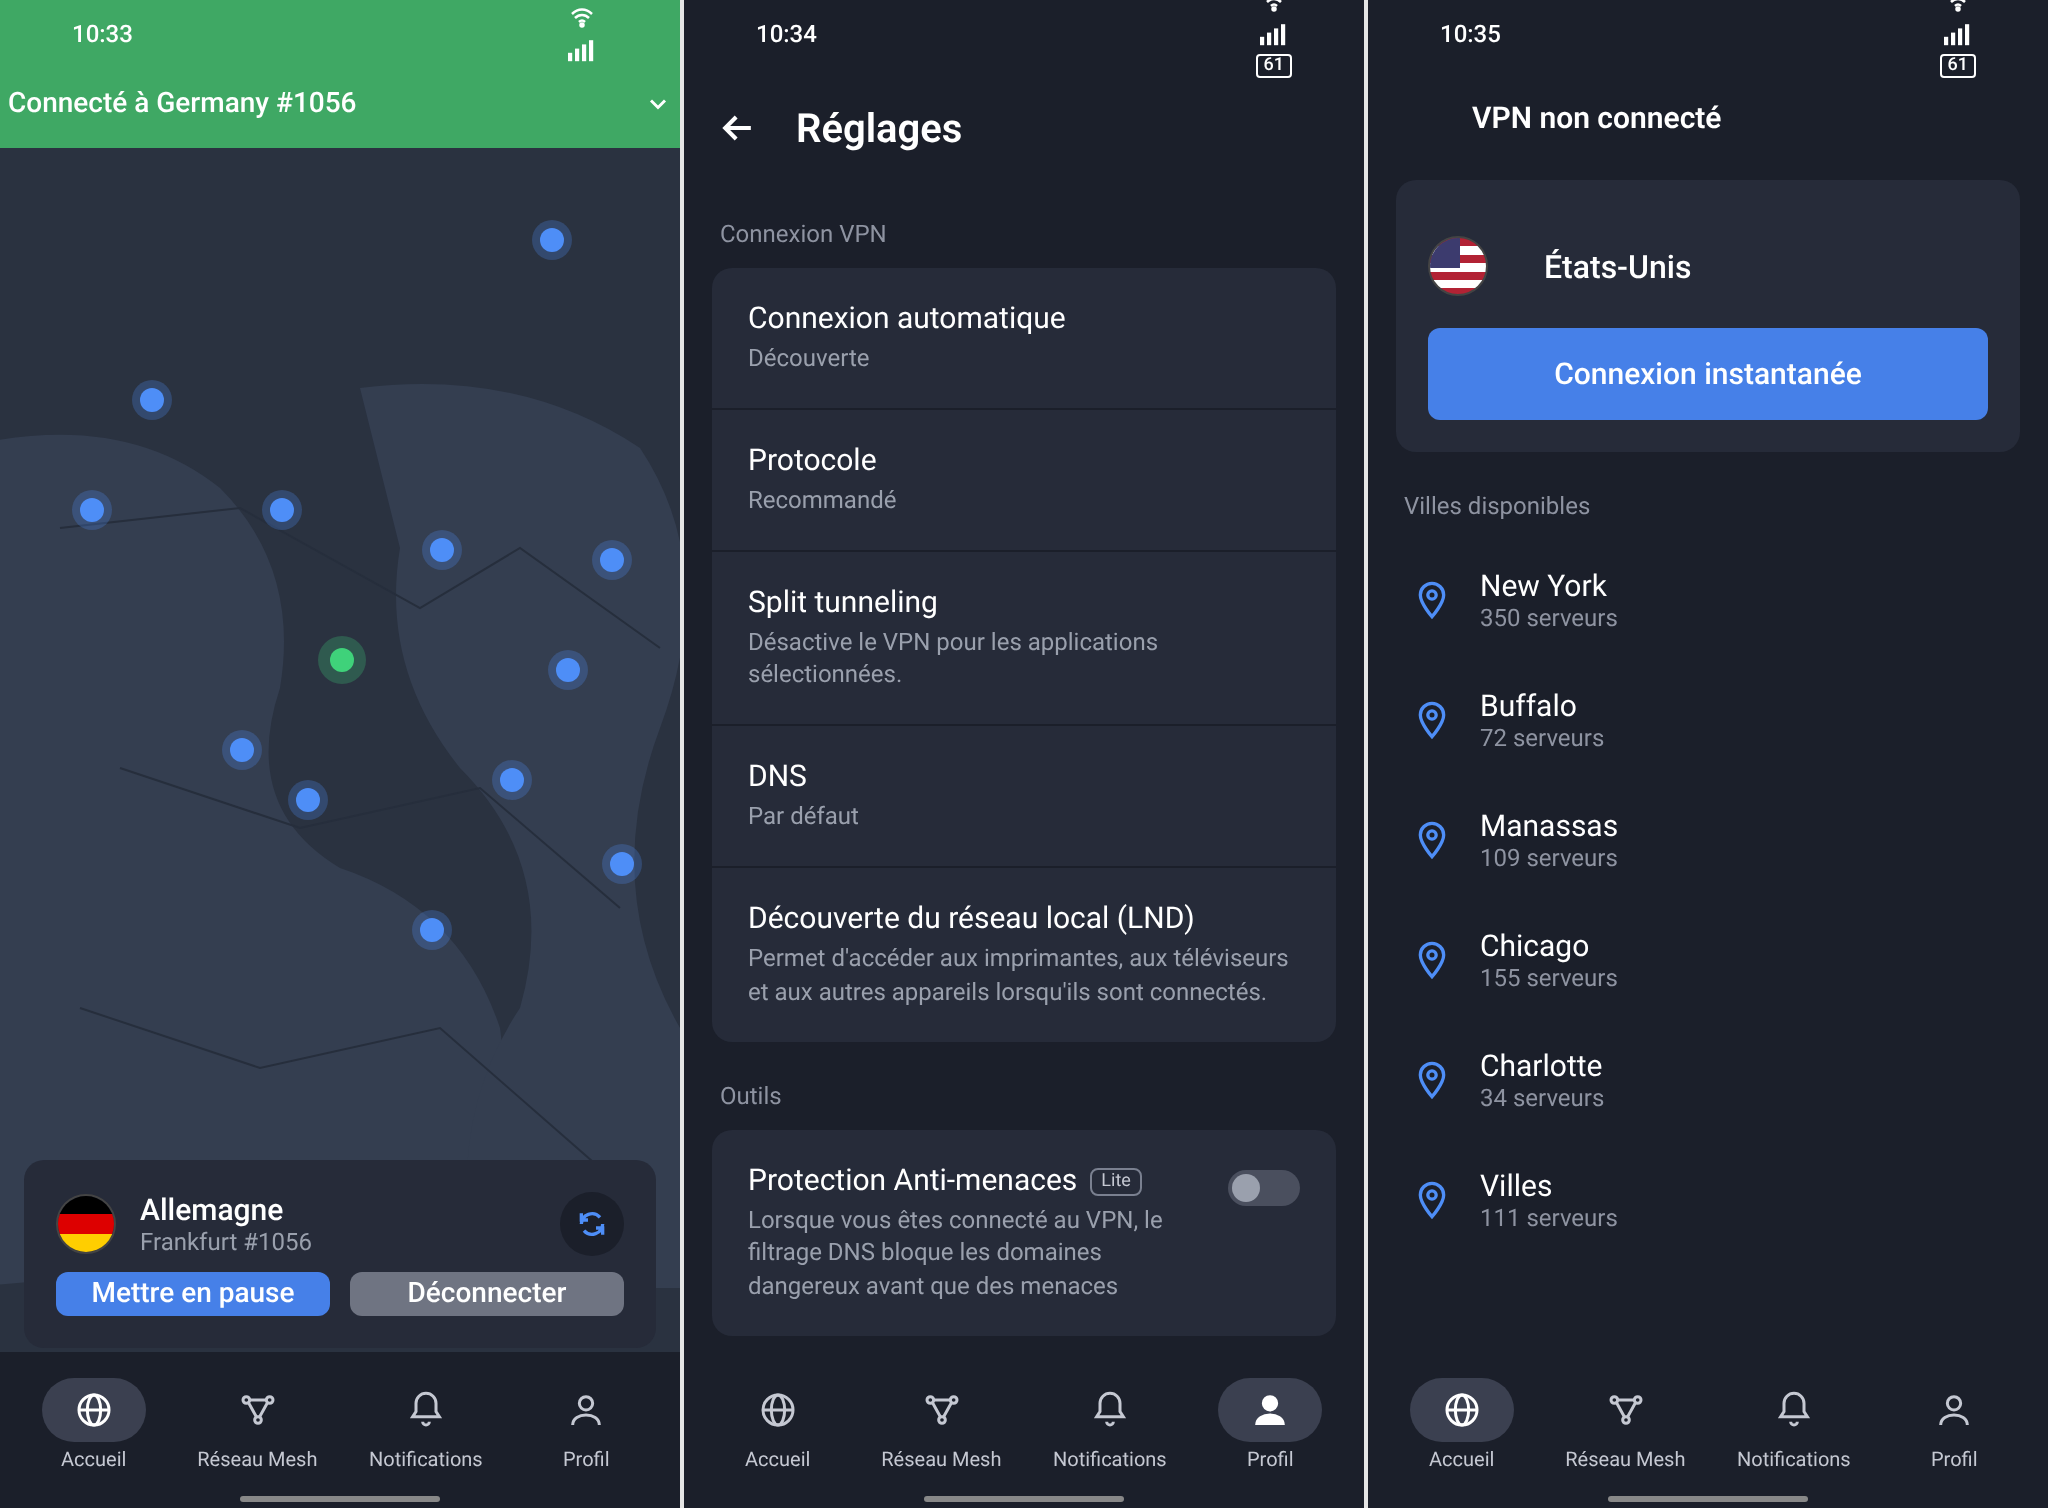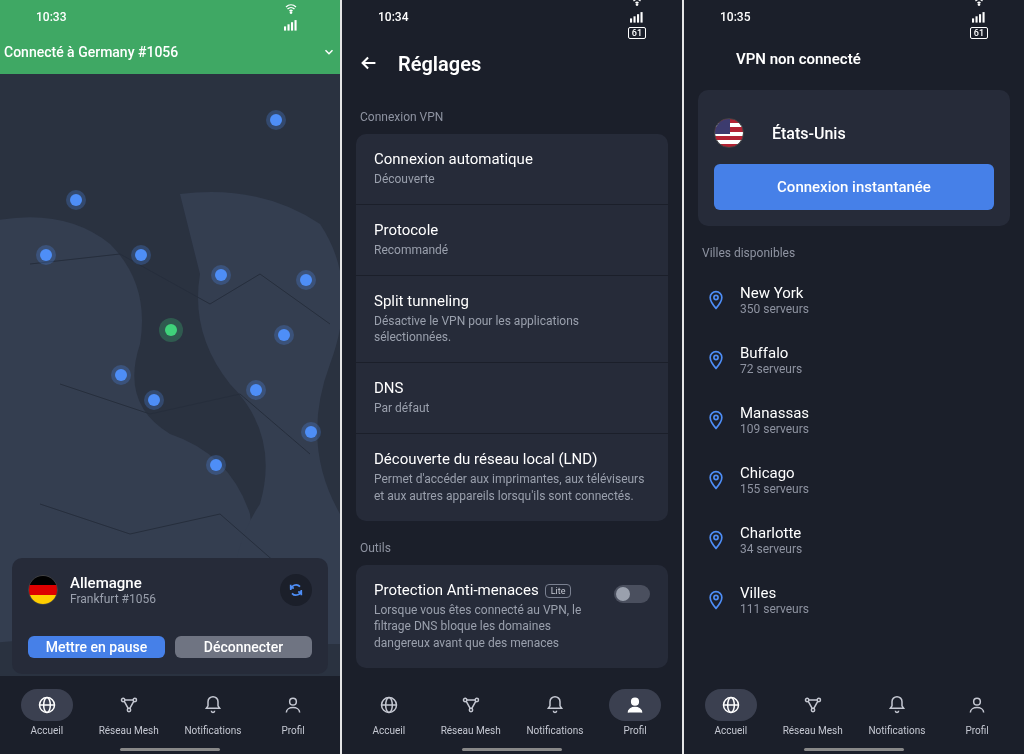--- a/index.html
+++ b/index.html
@@ -5,29 +5,29 @@
   * { margin: 0; padding: 0; box-sizing: border-box; font-family: -apple-system, BlinkMacSystemFont, "Segoe UI", Roboto, sans-serif; }
   body { background: #e5e5e5; display: flex; gap: 2px; width: 1024px; height: 754px; }
   .phone { width: 340px; height: 754px; background: #1b1f2a; display: flex; flex-direction: column; position: relative; overflow: hidden; }
 
   .status-bar { height: 34px; display: flex; align-items: center; justify-content: space-between; padding: 0 36px; color: #fff; font-size: 12px; font-weight: 500; }
   .status-bar.green { background: #3fa864; }
   .status-icons { display: flex; gap: 4px; align-items: center; font-size: 11px; flex-direction: column; }
   .battery { border: 1px solid #fff; border-radius: 2px; padding: 0 3px; font-size: 9px; display: inline-flex; align-items: center; height: 12px; }
 
   .header-green { background: #3fa864; padding: 10px 4px 14px; display: flex; justify-content: space-between; align-items: center; color: #fff; font-size: 14px; font-weight: 500; }
-  .header-dark { padding: 18px 16px 14px; display: flex; align-items: flex-start; color: #fff; gap: 18px; }
+  .header-dark { padding: 18px 16px 14px; display: flex; align-items: center; color: #fff; gap: 18px; }
   .header-dark .title { font-size: 20px; font-weight: 600; }
   .chev { width: 14px; height: 14px; }
 
   .map { flex: 1; background: #2a3240; position: relative; overflow: hidden; }
   .node { position: absolute; width: 12px; height: 12px; border-radius: 50%; background: #4e8ef7; box-shadow: 0 0 0 4px rgba(78,142,247,0.25); }
   .node.green { background: #3fd27a; box-shadow: 0 0 0 6px rgba(63,210,122,0.25); }
 
-  .connection-card { position: absolute; bottom: 80px; left: 12px; right: 12px; background: #262b39; border-radius: 10px; padding: 16px; display: flex; flex-direction: column; gap: 30px; }
+  .connection-card { position: absolute; bottom: 80px; left: 12px; right: 12px; background: #262b39; border-radius: 10px; padding: 16px; display: flex; flex-direction: column; gap: 8px; }
   .card-top { display: flex; align-items: center; gap: 12px; }
   .flag-circle { width: 30px; height: 30px; border-radius: 50%; display: flex; flex-direction: column; overflow: hidden; border: 1px solid #444; flex-shrink: 0; }
   .flag-de .s1 { flex:1; background:#000; } .flag-de .s2 { flex:1; background:#dd0000; } .flag-de .s3 { flex:1; background:#ffce00; }
   .flag-us { background: linear-gradient(#b22234 0 15%, #fff 15% 30%, #b22234 30% 45%, #fff 45% 60%, #b22234 60% 75%, #fff 75% 90%, #b22234 90%); position: relative; }
   .flag-us::before { content:""; position:absolute; top:0; left:0; width:55%; height:55%; background:#3c3b6e; }
   .card-country { color:#fff; font-size:15px; font-weight:500; }
   .card-server { color:#9aa0ad; font-size:12px; }
   .refresh-btn { margin-left:auto; width:32px; height:32px; background:#1b1f2a; border-radius:50%; display:flex; align-items:center; justify-content:center; color:#4e8ef7; }
   .btn-row { display:flex; gap:10px; }
   .btn { flex:1; padding:3px 0; text-align:center; border-radius:6px; font-size:14px; font-weight:500; }

